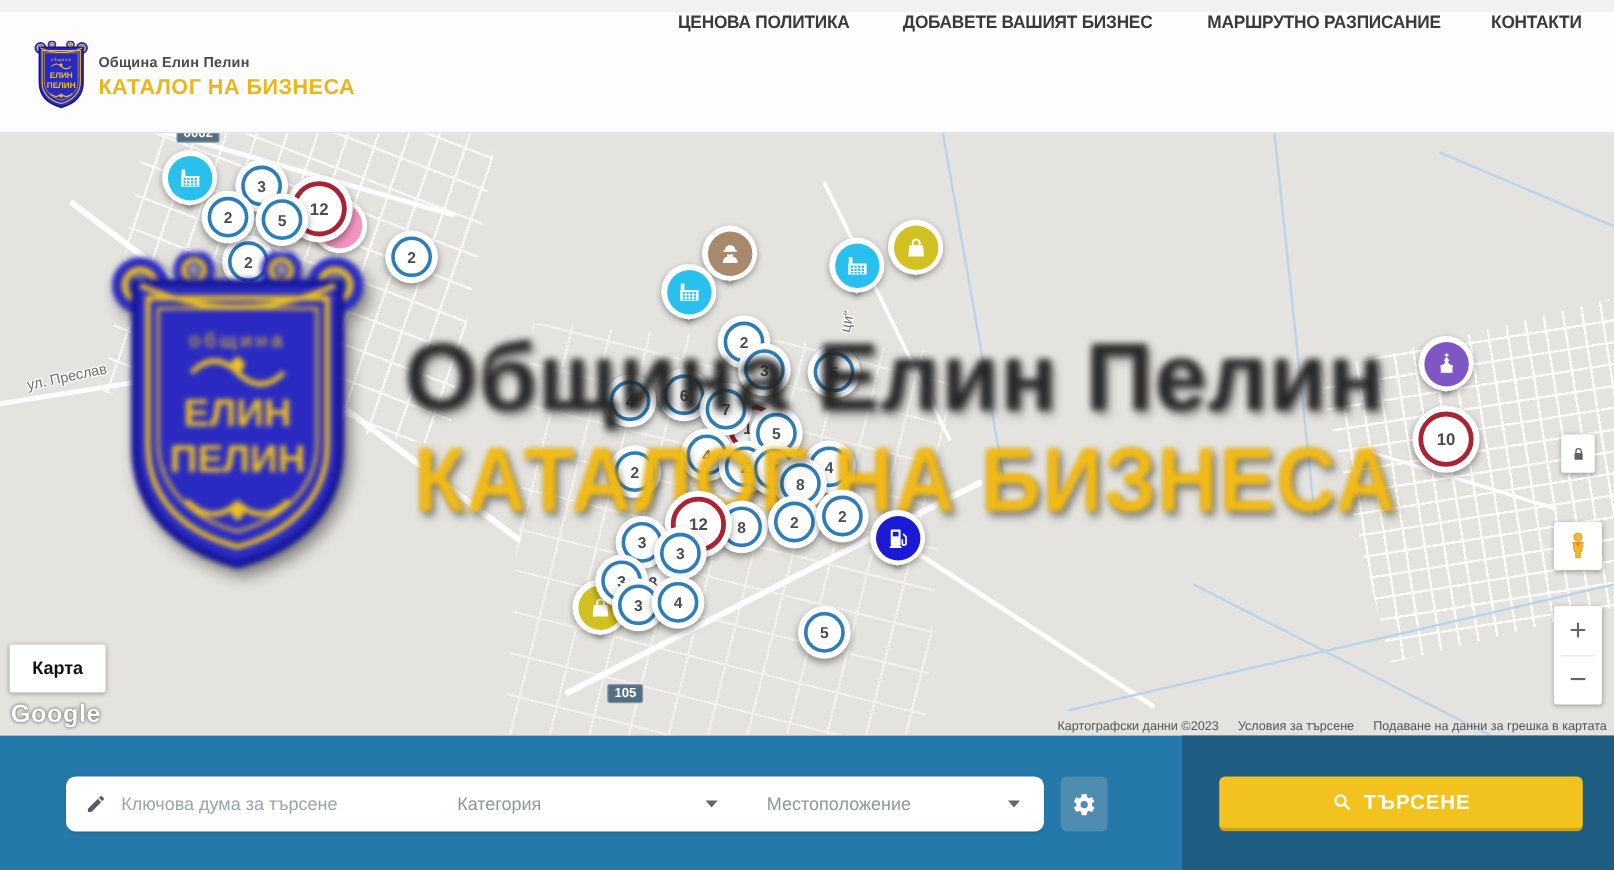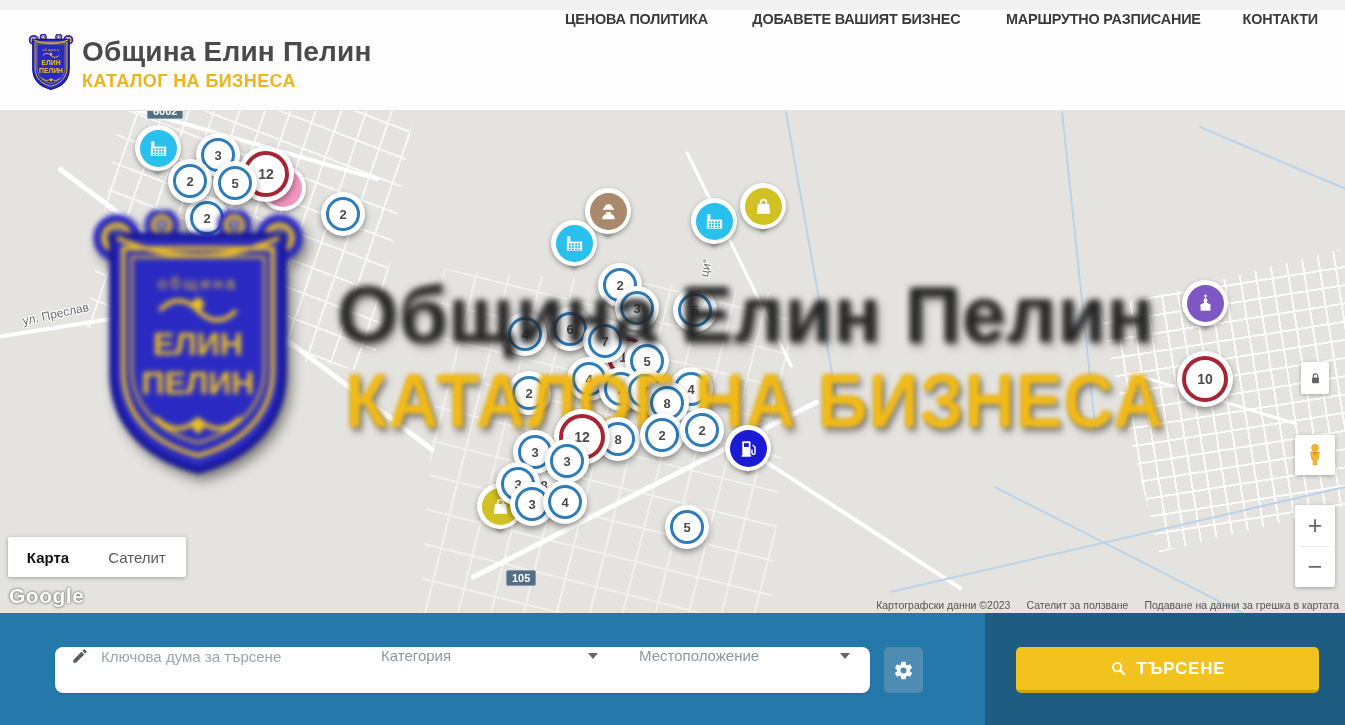--- a/index.html
+++ b/index.html
@@ -7,21 +7,21 @@
   body { position:relative; overflow:hidden; background:#fff;
          font-family:"Liberation Sans","DejaVu Sans",sans-serif; }
 
   
   .top-strip { position:absolute; left:0; top:0; width:1345px; height:10px; background:#f1f1f1; }
   .header { position:absolute; left:0; top:10px; width:1345px; height:101px; background:#fdfdfd;
             border-bottom:1px solid #e3e3e3; }
   .logo-wrap { position:absolute; left:28px; top:24px; display:flex; align-items:center; }
   .crest-sm { width:46px; height:60px; }
   .title-block { margin-left:8px; }
-  .page-title { font-size:28px; font-weight:bold; color:#4a4a4a; letter-spacing:.2px; }
+  .page-title { font-size:12px; font-weight:bold; color:#4a4a4a; letter-spacing:.2px; }
   .page-subtitle { font-size:18px; font-weight:bold; color:#eab51e; letter-spacing:.4px; margin-top:3px; }
   .main-nav { position:absolute; right:25px; top:0; height:101px; display:flex; align-items:flex-start; gap:37px;margin-left:16px; }
   .nav-item { font-size:15px; font-weight:bold; color:#3a3a3a; letter-spacing:-.2px; cursor:pointer;
               transform:scaleX(.96); white-space:nowrap; }
 
   
   .map { position:absolute; left:0; top:111px; width:1345px; height:502px; background:#e5e3df; overflow:hidden; }
   .road { position:absolute; background:#fff; border-radius:3px; transform-origin:0 0; }
   .bd   { position:absolute; background:#b9d4ea; height:2px; transform-origin:0 0; }
   .grid { position:absolute; opacity:.75; }
@@ -84,21 +84,21 @@
   .pegman-btn svg { width:26px; height:26px; }
   .zoomctl { position:absolute; left:1295px; top:394px; width:40px; height:82px; background:#fff;
               border-radius:2px; box-shadow:0 1px 4px rgba(0,0,0,.3); z-index:40; display:flex; flex-direction:column; }
   .zbtn { flex:1; display:flex; align-items:center; justify-content:center; font-size:25px; color:#666; cursor:pointer; }
   .zdiv { height:1px; background:#e6e6e6; margin:0 6px; }
 
   
   .bottom-bar { position:absolute; left:0; top:613px; width:1345px; height:112px; background:#2478aa; }
   .bottom-dark { position:absolute; left:985px; top:0; width:360px; height:112px; background:#1e5c82; }
   .pill { position:absolute; left:55px; top:34px; width:815px; height:46px; background:#fff; border-radius:8px;
-          display:flex; align-items:flex-start; box-shadow:0 1px 2px rgba(0,0,0,.15); }
+          display:flex; align-items:center; box-shadow:0 1px 2px rgba(0,0,0,.15); }
   .kw { flex:0 0 305px; display:flex; align-items:center; padding-left:16px; }
   .kw svg { width:18px; height:18px; flex:none; }
   .kw input { border:0; outline:0; flex:1; margin-left:12px; font-size:15px; color:#444;
           font-family:"Liberation Sans","DejaVu Sans",sans-serif; background:transparent; }
   .kw input::placeholder { color:#9aa5ac; }
   .sep { width:1px; background:#dfe3e5; margin:0; }
   .sel { display:flex; align-items:center; justify-content:space-between; padding:0 20px; cursor:pointer; }
   .sel .sel-label { font-size:15px; color:#8b98a0; }
   .caret { width:0; height:0; border-left:5px solid transparent; border-right:5px solid transparent;
           border-top:6px solid #666; }
@@ -466,21 +466,21 @@
       <div class="cluster" style="left: 565px; top: 391px; width: 44px; height: 44px; z-index: 30;">
         <div class="ring" style="border-color:#2e7cb8">
           <span>4</span>
         </div>
       </div>
       <div class="cluster" style="left: 687px; top: 416px; width: 44px; height: 44px; z-index: 30;">
         <div class="ring" style="border-color:#2e7cb8">
           <span>5</span>
         </div>
       </div>
-      <div class="cluster red" style="left: 1205px; top: 268px; width: 56px; height: 56px; z-index: 10;">
+      <div class="cluster red" style="left: 1205px; top: 255px; width: 56px; height: 56px; z-index: 10;">
         <div class="ring" style="border-color:#a82333">
           <span>10</span>
         </div>
       </div>
       <div class="road-badge" style="left: 147px; top: -8px;">6002</div>
       <div class="road-badge" style="left: 478px; top: 459px; margin-left: 28px;">105</div>
       <div class="street-label" style="left: 22px; top: 196px; transform: rotate(-12deg);">ул. Преслав</div>
       <div class="street-label" style="left: 553px; top: 332px; transform: rotate(-33deg);">бул. „Новосел</div>
       <div class="street-label" style="left: 697px; top: 150px; transform: rotate(-78deg);">ци“</div>
     </div>
@@ -504,26 +504,25 @@
   <text x="50" y="68" font-size="15" font-weight="bold" fill="#ecc223" text-anchor="middle" font-family="Liberation Sans, DejaVu Sans, sans-serif">ЕЛИН</text>
   <text x="50" y="86" font-size="15" font-weight="bold" fill="#ecc223" text-anchor="middle" font-family="Liberation Sans, DejaVu Sans, sans-serif">ПЕЛИН</text>
   <path d="M30 97 q10 10 20 1 q10 9 20 -1" stroke="#ecc223" stroke-width="2" fill="none"></path>
   <path d="M47 101 q3 7 6 0 l-3 -3z" fill="#ecc223"></path>
   </svg></div>
   <div class="wm-title">Община Елин Пелин</div>
   <div class="wm-sub">КАТАЛОГ НА БИЗНЕСА</div>
 
   <div class="type-control">
     <div class="type-btn type-map">Карта</div>
-    <div class="type-btn type-sat">Сателит</div>
   </div>
   <div class="google-logo">Google</div>
   <div class="attribution">
       <span>Картографски данни ©2023</span>
-      <span>Сателит за ползване</span>
+      <span>Условия за търсене</span>
       <span>Подаване на данни за грешка в картата</span>
     </div>
 
   <div class="ctrl lock-btn">
     <svg viewBox="0 0 24 24">
         <rect x="6.5" y="10.5" width="11" height="9" rx="1.2" fill="#5f6368"></rect>
         <path d="M8.5 10.5V8a3.5 3.5 0 0 1 7 0v2.5" fill="none" stroke="#5f6368" stroke-width="1.8"></path>
       </svg>
   </div>
   <div class="ctrl pegman-btn">

